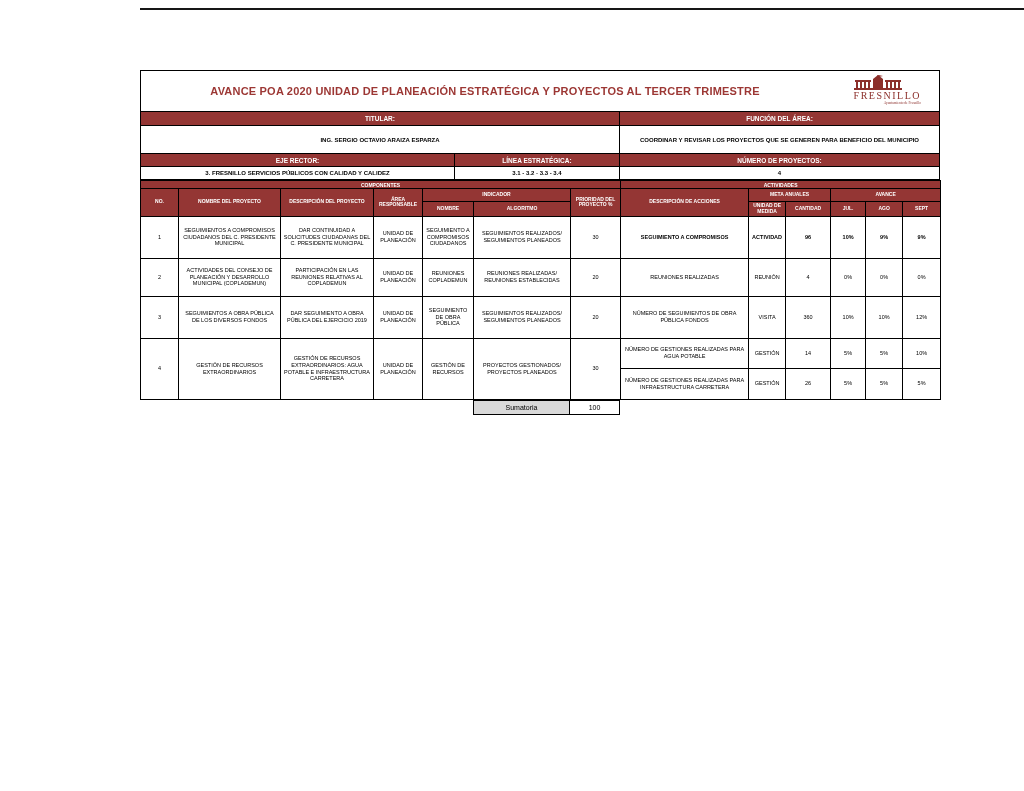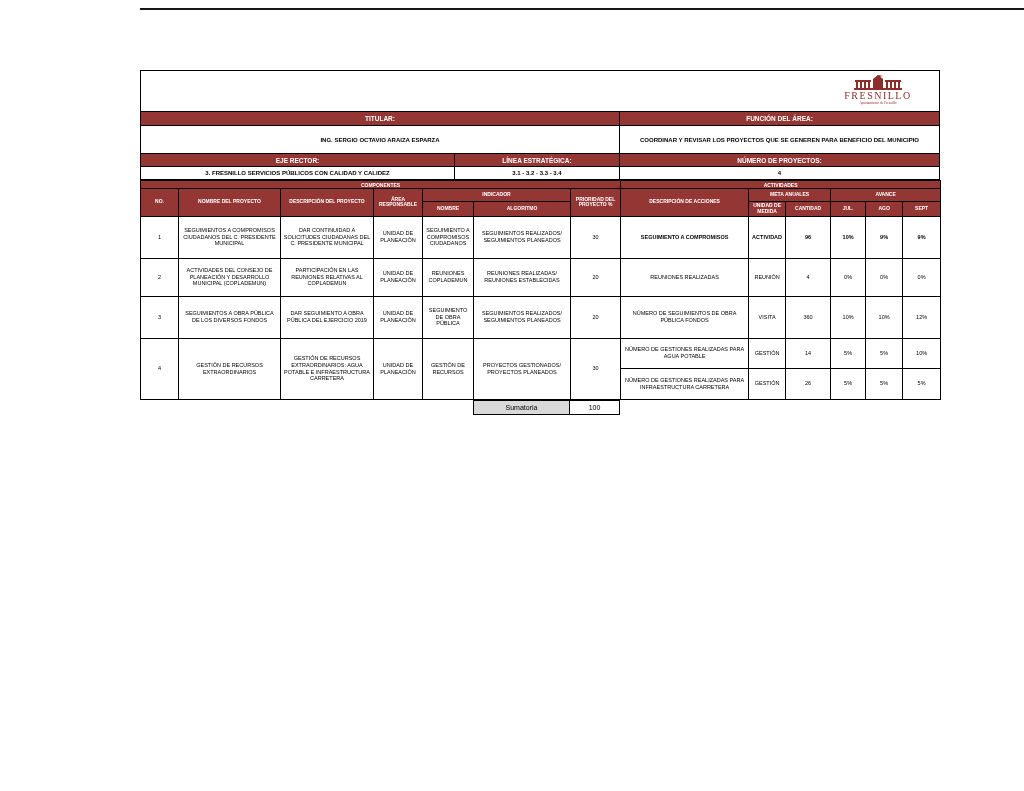--- a/index.html
+++ b/index.html
@@ -14,21 +14,21 @@
 
   
   .titlebox {
     position:relative; height:42px; border:1px solid #000;
     display:flex; align-items:center; justify-content:center;
   }
   .doc-title {
     color:#9c3734; font-weight:bold; font-size:11px; letter-spacing:.2px;
     text-align:center; padding-right:110px;
   }
-  .logo { position:absolute; right:18px; top:4px; width:86px; text-align:center; }
+  .logo { position:absolute; right:18px; top:4px; width:86px; text-align:right; }
   .logo svg { display:block; margin:0 auto; }
   .logo-name { font-family:"Liberation Serif", serif; color:#8c2f2b; font-size:10px; letter-spacing:1.5px; line-height:1; }
   .logo-tag { font-family:"Liberation Serif", serif; color:#8c2f2b; font-size:3.5px; line-height:1.2; }
 
   
   .inforow { display:flex; width:100%; }
   .inforow > div {
     border:1px solid #000; border-top:none;
     display:flex; align-items:center; justify-content:center; text-align:center;
   }
@@ -66,20 +66,21 @@
 </style>
 </head>
 <body>
 
 <div class="page">
   <div class="topline"></div>
 
   <div class="sheet">
 
     <div class="titlebox">
+      <div class="doc-title">AVANCE POA 2020 UNIDAD DE PLANEACIÓN ESTRATÉGICA Y PROYECTOS AL TERCER TRIMESTRE</div>
       <div class="logo">
         <span>
           <svg width="52" height="16" viewBox="0 0 52 16">
             <g fill="#8c2f2b">
               <rect x="2" y="13" width="48" height="2"></rect>
               <rect x="4" y="7" width="2" height="6"></rect>
                 <rect x="8" y="7" width="2" height="6"></rect>
               <rect x="12" y="7" width="2" height="6"></rect>
                 <rect x="16" y="7" width="2" height="6"></rect>
               <rect x="34" y="7" width="2" height="6"></rect>

